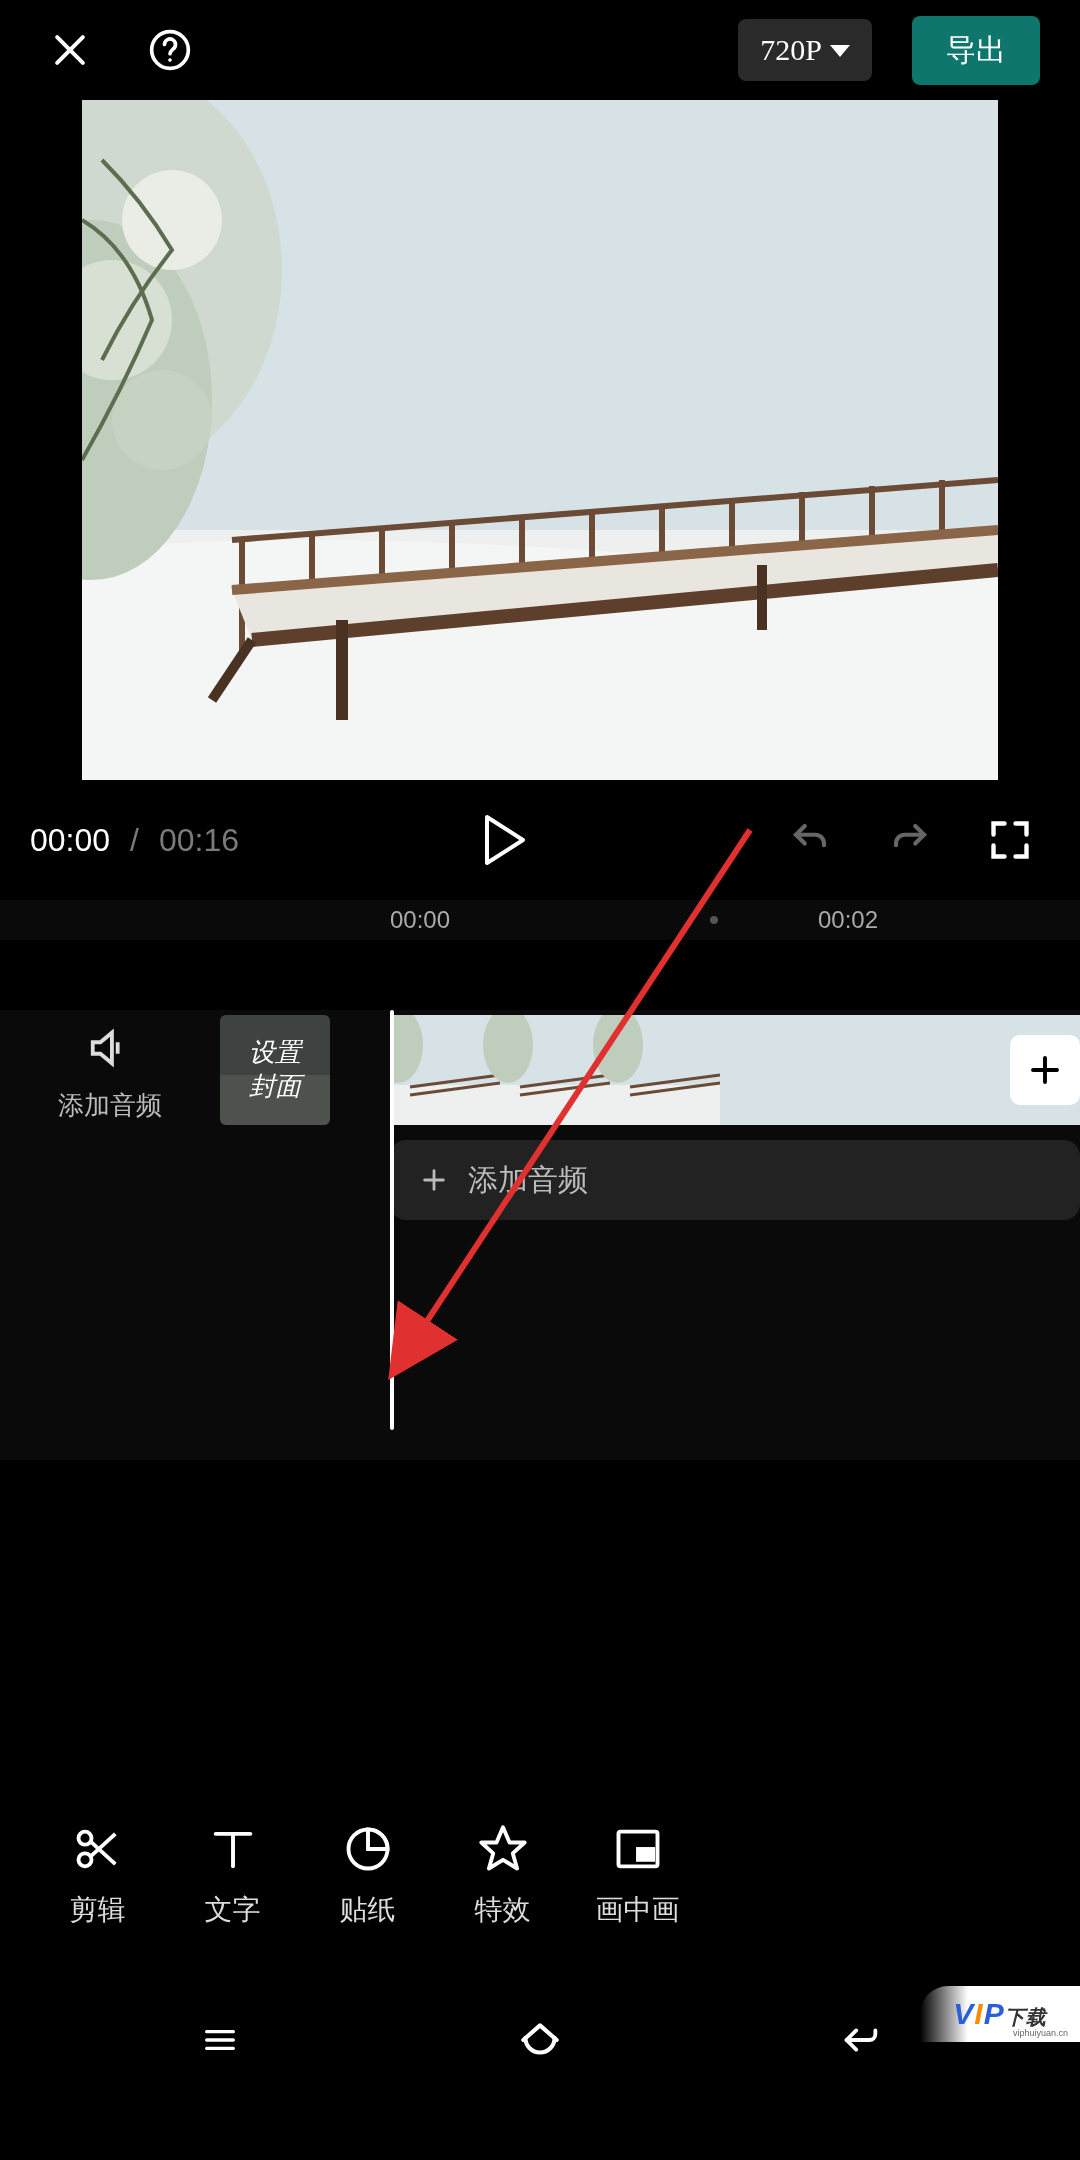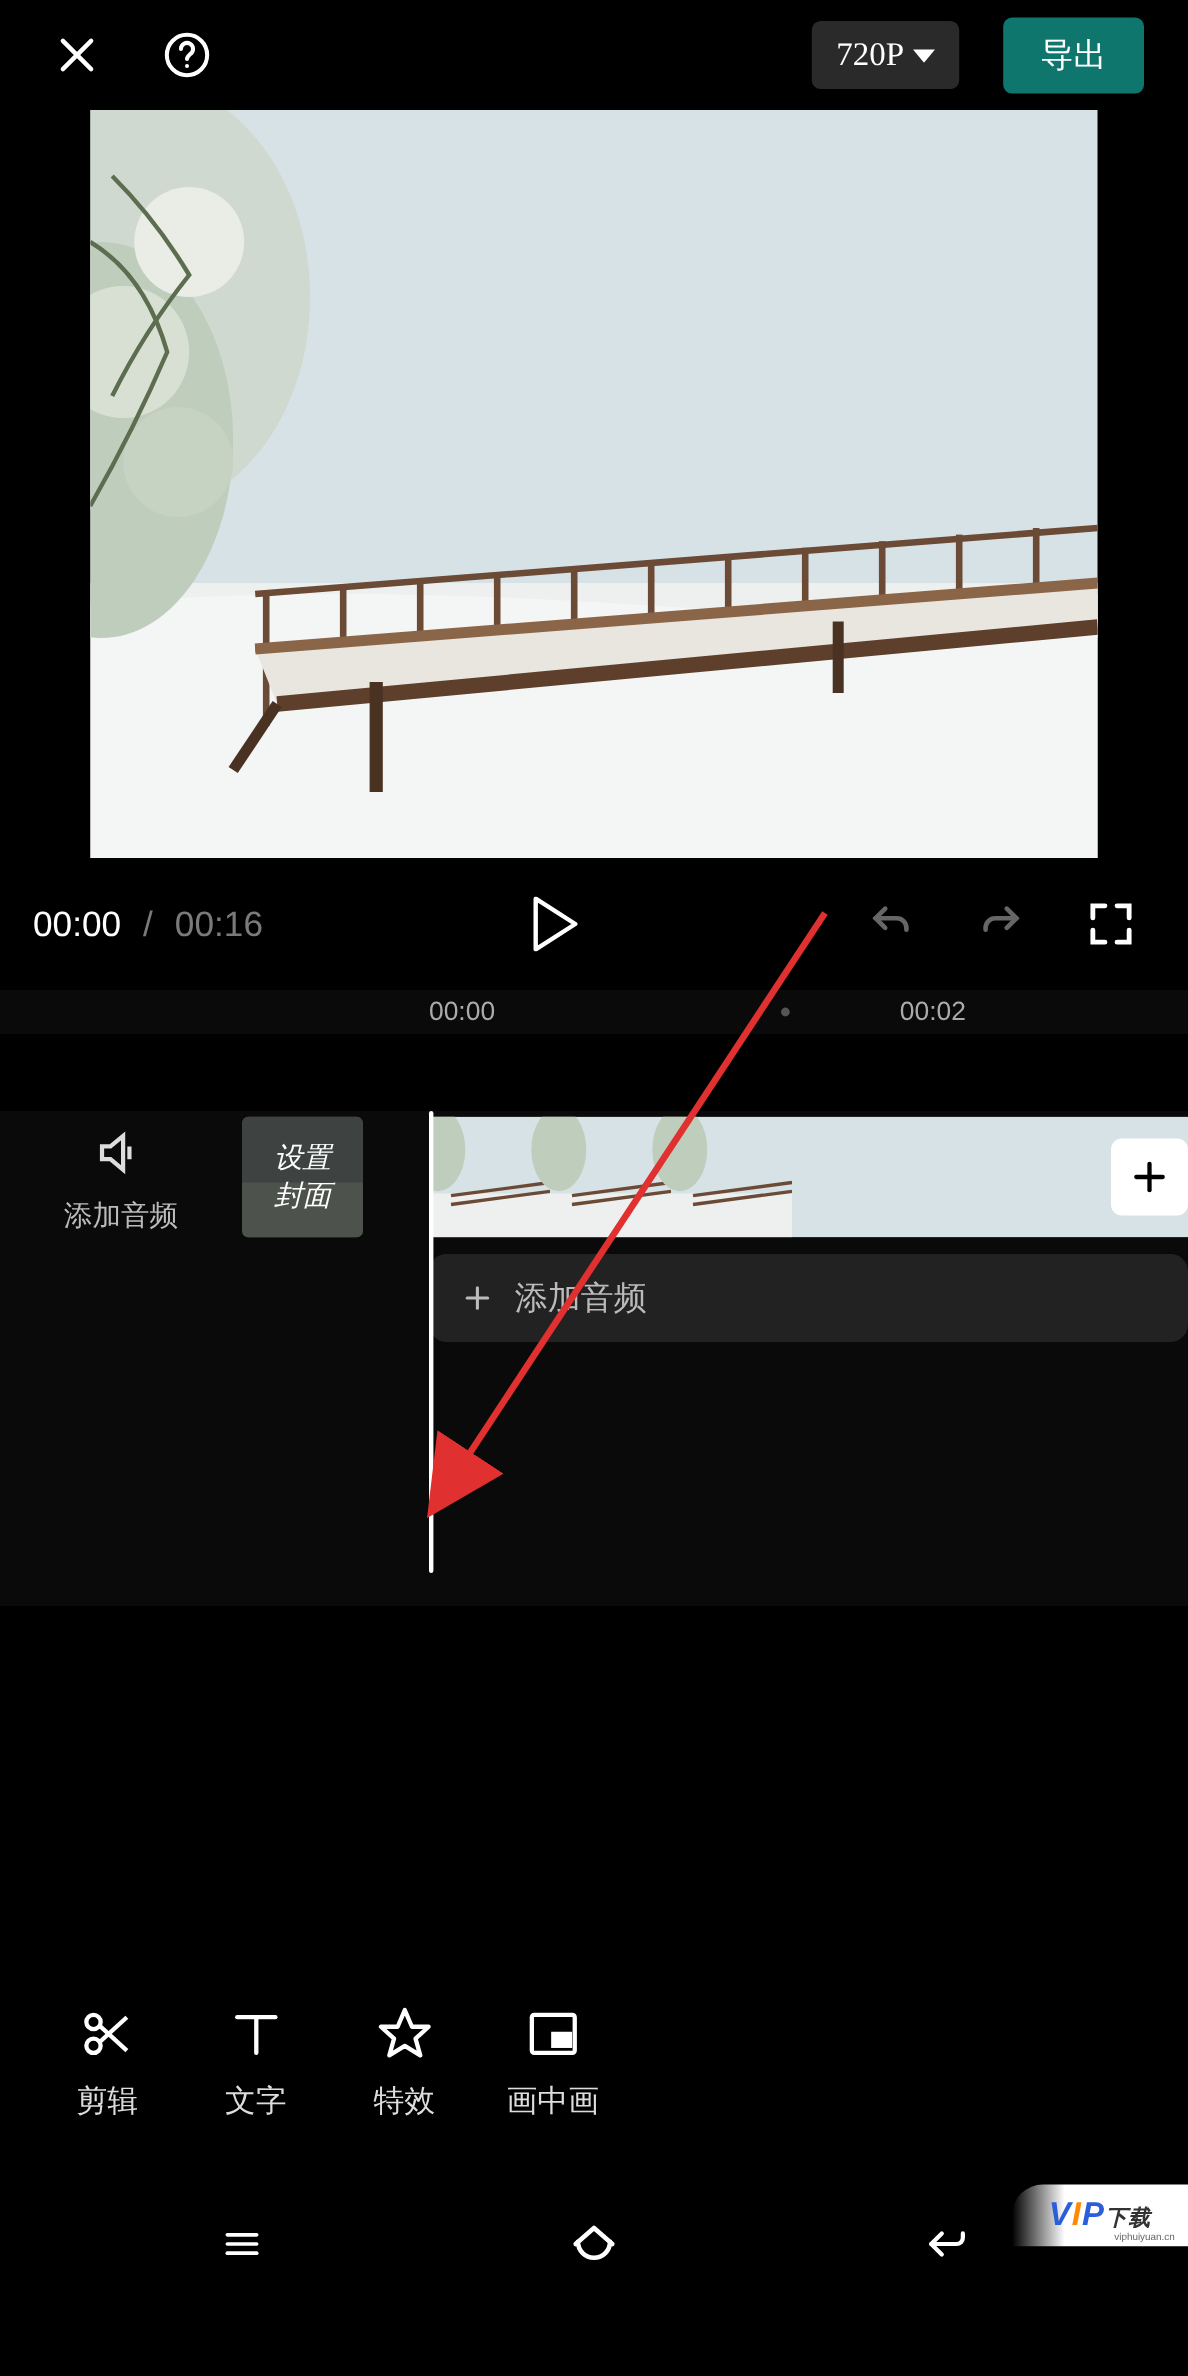--- a/index.html
+++ b/index.html
@@ -275,20 +275,29 @@
     <div class="tool-icon">
       <svg width="52" height="52" viewBox="0 0 24 24" fill="none" stroke="#fff" stroke-width="1.8" stroke-linecap="round">
           <line x1="4" y1="5" x2="20" y2="5"></line>
           <line x1="12" y1="5" x2="12" y2="20"></line>
         </svg>
     </div>
     <span class="tool-label">文字</span>
   </div>
   <div class="tool-item">
     <div class="tool-icon">
+      <svg width="52" height="52" viewBox="0 0 24 24" fill="none" stroke="#fff" stroke-width="1.8">
+          <circle cx="12" cy="12" r="9"></circle>
+          <path d="M12 3 a9 9 0 0 1 9 9 L12 12 Z" fill="#000"></path>
+        </svg>
+    </div>
+    <span class="tool-label">贴纸</span>
+  </div>
+  <div class="tool-item">
+    <div class="tool-icon">
       <svg width="52" height="52" viewBox="0 0 24 24" fill="none" stroke="#fff" stroke-width="1.8" stroke-linejoin="round">
           <polygon points="12,2 15,9 22,9 16.5,14 18.5,21 12,17 5.5,21 7.5,14 2,9 9,9"></polygon>
         </svg>
     </div>
     <span class="tool-label">特效</span>
   </div>
   <div class="tool-item">
     <div class="tool-icon">
       <svg width="52" height="52" viewBox="0 0 24 24" fill="none" stroke="#fff" stroke-width="1.8">
           <rect x="3" y="4" width="18" height="16" rx="1"></rect>

